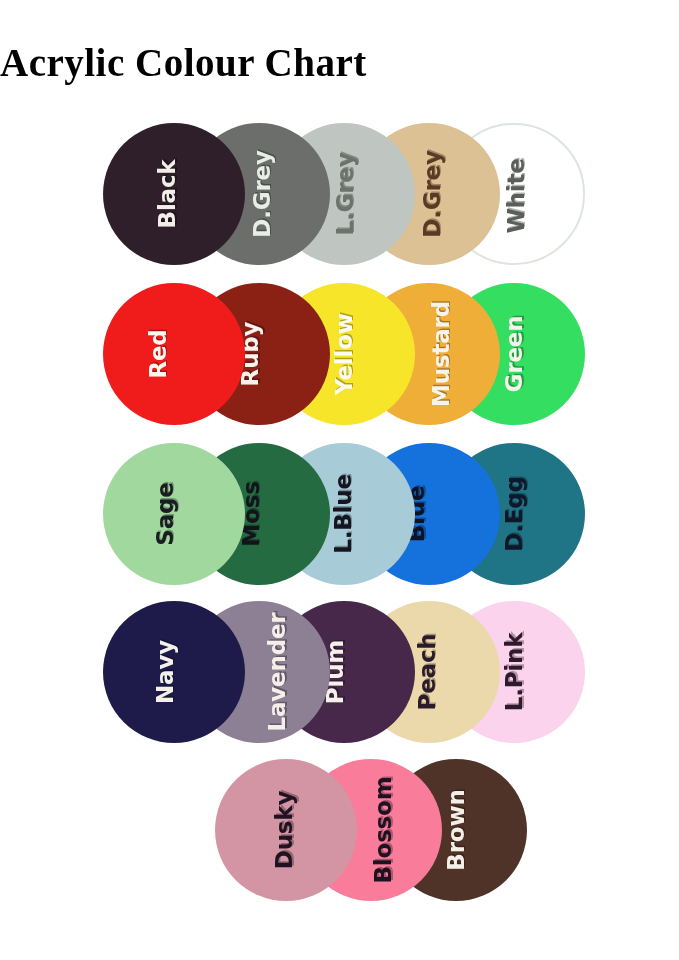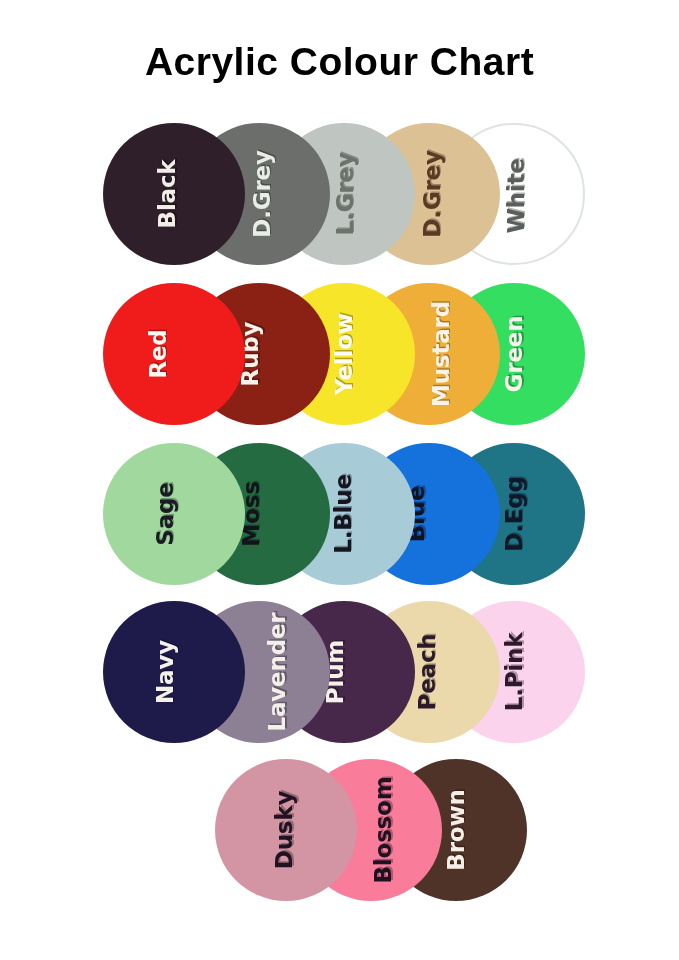--- a/index.html
+++ b/index.html
@@ -21,22 +21,21 @@
     width: 679px;
     height: 960px;
     background: #ffffff;
   }
 
   .chart-title {
     position: absolute;
     left: 0;
     top: 40px;
     width: 679px;
-    text-align: center;
-    font-family: Liberation Sans, sans-serif;
+    font-family: Liberation Serif, serif;
     font-weight: bold;
     font-size: 39px;
     letter-spacing: 0.5px;
     color: #000000;
     white-space: nowrap;
   }
 
   .swatch-grid {
     position: absolute;
     left: 0;

